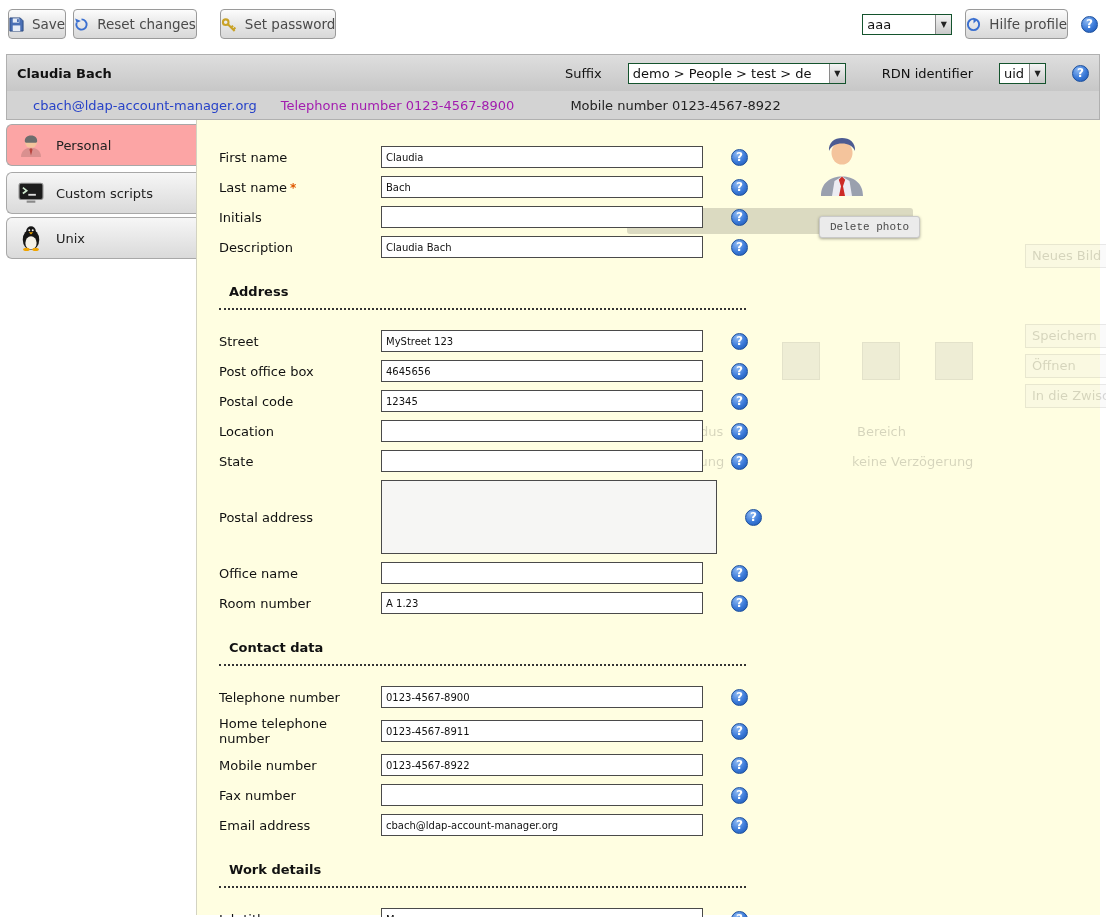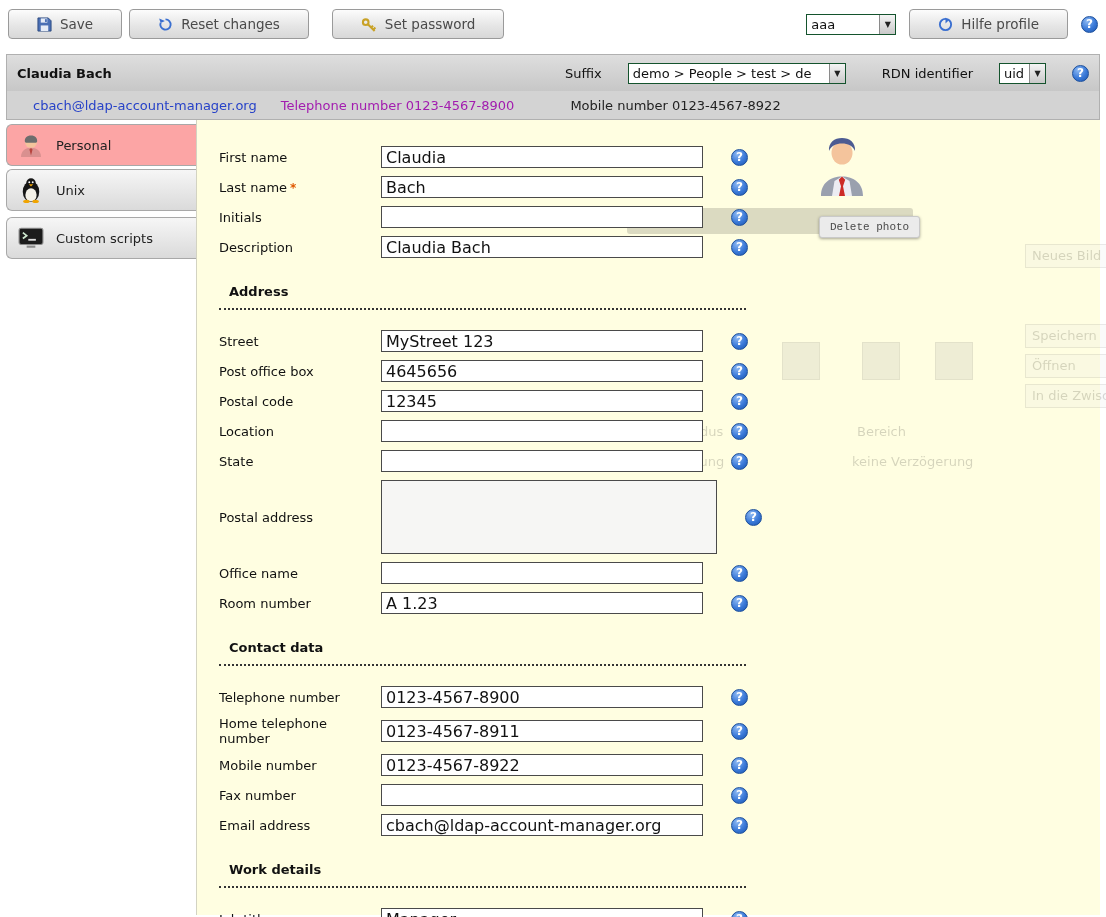--- a/index.html
+++ b/index.html
@@ -8,21 +8,21 @@
     background: #fff;
     font-family: "DejaVu Sans", "Liberation Sans", sans-serif;
     font-size: 13px;
     color: #111;
   }
 
   
   .toolbar { display: flex; align-items: center; padding: 9px 8px; gap: 7px; }
   .btn {
     display: inline-flex; align-items: center; gap: 8px;
-    padding: 6px 28px; border: 1px solid #9a9a9a; border-radius: 4px;
+    padding: 6px 0; border: 1px solid #9a9a9a; border-radius: 4px;
     background: linear-gradient(#fcfcfc, #e6e6e6 55%, #d8d8d8);
     color: #4a4a4a; font-size: 13.5px; cursor: pointer; white-space: nowrap;
     font-family: inherit;
   }
   .btn-setpw { margin-left: 16px; }
   .toolbar-right { margin-left: auto; display: flex; align-items: center; gap: 13px; }
 
   
   .xselect {
     display: inline-flex; align-items: stretch; background: #fff;
@@ -74,21 +74,21 @@
   .tab .ticon { width: 28px; height: 28px; flex: none; display: flex; align-items: center; justify-content: center; }
 
   .content { flex: 1; background: #fffee1; position: relative; border-left: 1px solid #d3d3c2; }
 
   
   .form { padding: 26px 0 0 22px; position: relative; z-index: 2; }
   .frow { display: flex; align-items: center; margin-bottom: 8px; }
   .flabel { width: 162px; flex: none; color: #111; }
   .finput {
     width: 322px; height: 22px; border: 1px solid #4a4a4a; background: #fff;
-    font-family: inherit; font-size: 16px; padding: 1px 4px; color: #111;
+    font-family: inherit; font-size: 10px; padding: 1px 4px; color: #111;
   }
   textarea.finput { width: 336px; height: 74px; background: #f6f6f4; resize: none; }
   .frow .help { margin-left: 28px; }
   .req { color: #e05800; font-weight: bold; margin-left: 3px; font-size: 12px; }
   .section-title {
     font-weight: bold; width: 527px; padding: 0 0 9px 10px;
     border-bottom: 2px dotted #333; margin-top: 26px;
   }
   .section-rows { margin-top: 20px; }
 
@@ -200,45 +200,45 @@
       <span class="ticon">
         <svg width="24" height="24" viewBox="0 0 24 24">
             <circle cx="12" cy="9" r="6" fill="#f4c49c"></circle>
             <path d="M12 2.6c-4.2 0-6.7 2.6-6.1 6.2l.9 1h10.4l.9-1c.6-3.6-1.9-6.2-6.1-6.2z" fill="#6d6d6d"></path>
             <path d="M2 24c0-6.2 4.6-9.2 10-9.2s10 3 10 9.2z" fill="#d9908f"></path>
             <path d="M12 15l-1.6 1.6 1.6 6 1.6-6z" fill="#b8443f"></path>
           </svg>
       </span>
       <span>Personal</span>
     </div>
+    <div class="tab gap">
+      <span class="ticon">
+        <svg width="26" height="22" viewBox="0 0 24 20">
+            <rect x="1" y="1" width="22" height="15" rx="2" fill="#1c1c1c" stroke="#8a8a8a"></rect>
+            <path d="M4.5 5l3.5 2.8L4.5 10.5" stroke="#cfe9cf" stroke-width="1.6" fill="none"></path>
+            <rect x="9.5" y="10.8" width="7" height="1.7" fill="#ddd"></rect>
+            <rect x="8" y="17" width="8" height="2" fill="#8a8a8a"></rect>
+          </svg>
+      </span>
+      <span>Custom scripts</span>
+    </div>
     <div class="tab">
       <span class="ticon">
         <svg width="22" height="26" viewBox="0 0 20 24">
             <ellipse cx="10" cy="13.5" rx="7.6" ry="9.5" fill="#151515"></ellipse>
             <ellipse cx="10" cy="16.5" rx="5.2" ry="6.2" fill="#f4f1e8"></ellipse>
             <circle cx="10" cy="5.6" r="4.4" fill="#151515"></circle>
             <circle cx="8.4" cy="4.8" r=".9" fill="#fff"></circle>
             <circle cx="11.6" cy="4.8" r=".9" fill="#fff"></circle>
             <path d="M8 6.6h4l-2 2.2z" fill="#f0a400"></path>
             <ellipse cx="5.8" cy="22.6" rx="3" ry="1.5" fill="#f0a400"></ellipse>
             <ellipse cx="14.2" cy="22.6" rx="3" ry="1.5" fill="#f0a400"></ellipse>
           </svg>
       </span>
       <span>Unix</span>
-    </div>
-    <div class="tab gap">
-      <span class="ticon">
-        <svg width="26" height="22" viewBox="0 0 24 20">
-            <rect x="1" y="1" width="22" height="15" rx="2" fill="#1c1c1c" stroke="#8a8a8a"></rect>
-            <path d="M4.5 5l3.5 2.8L4.5 10.5" stroke="#cfe9cf" stroke-width="1.6" fill="none"></path>
-            <rect x="9.5" y="10.8" width="7" height="1.7" fill="#ddd"></rect>
-            <rect x="8" y="17" width="8" height="2" fill="#8a8a8a"></rect>
-          </svg>
-      </span>
-      <span>Custom scripts</span>
     </div>
   </div>
 
   <div class="content">
 
     <div class="ghost">
       <div class="strip"></div>
       <div class="gbtn" style="top:48px">Neues Bild</div>
       <div class="gbtn" style="top:128px">Speichern</div>
       <div class="gbtn" style="top:158px">Öffnen</div>

